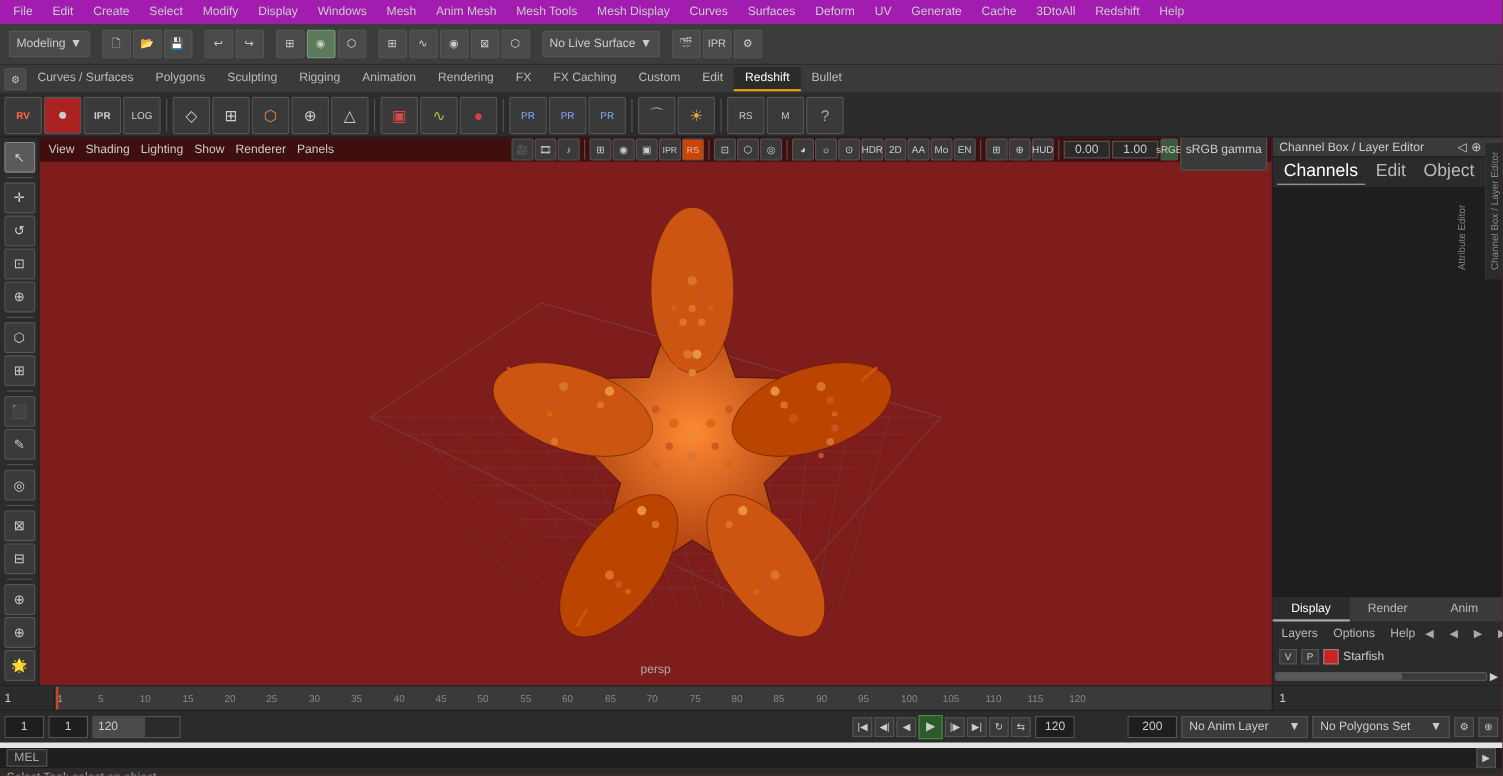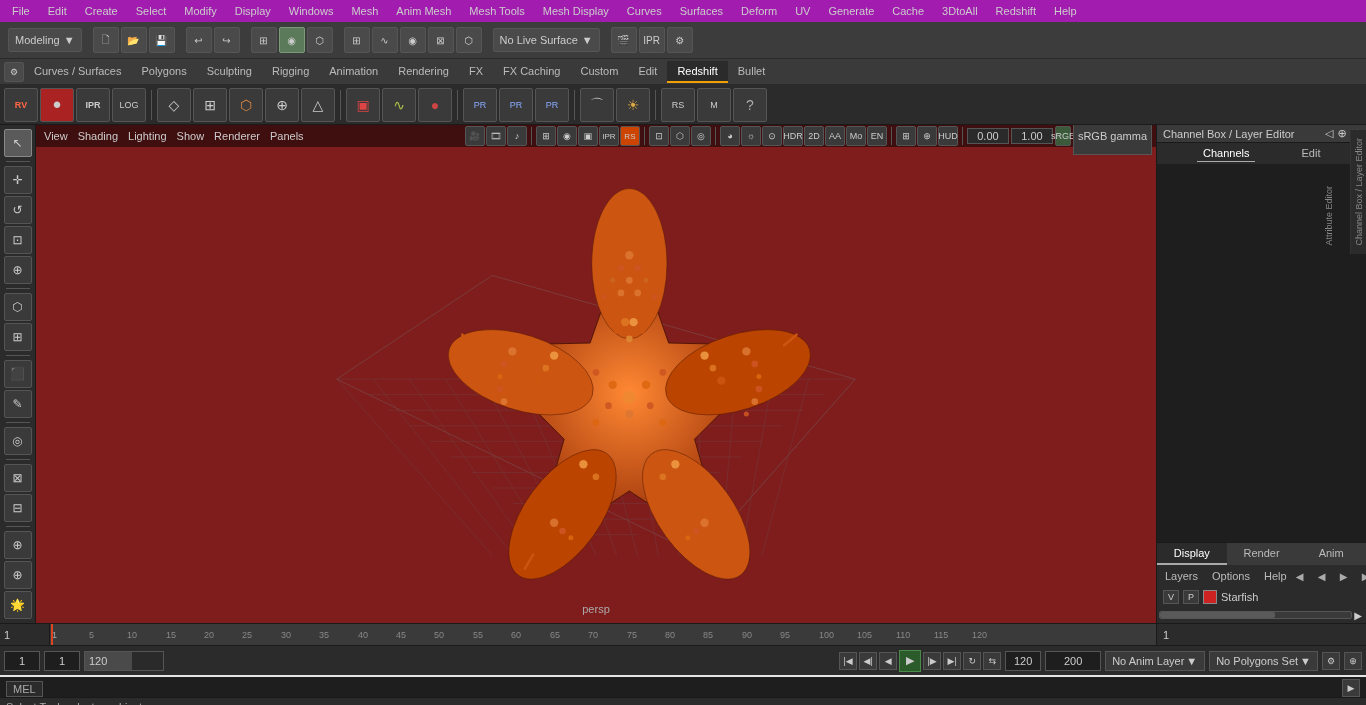--- a/index.html
+++ b/index.html
@@ -37,21 +37,21 @@
     #viewport { flex: 1; background: #7f1d1d; position: relative; overflow: hidden; }
     #viewport-label { position: absolute; bottom: 8px; left: 50%; transform: translateX(-50%); color: #aaa; font-size: 11px; pointer-events: none; }
     .vp-btn { padding: 1px 4px; background: transparent; border: none; color: #ccc; font-size: 11px; cursor: pointer; }
     .vp-sep { width: 1px; height: 18px; background: #555; margin: 0 2px; }
 
     
     #right-panel { width: 210px; background: #2b2b2b; border-left: 1px solid #1a1a1a; display: flex; flex-direction: column; }
     #right-panel-header { display: flex; align-items: center; justify-content: space-between; padding: 2px 6px; background: #3a3a3a; border-bottom: 1px solid #1a1a1a; }
     #right-panel-header span { font-size: 11px; color: #ccc; }
     #channel-tabs { display: flex; padding: 2px 4px; background: #2b2b2b; gap: 4px; }
-    .ch-tab { font-size: 11px; padding: 2px 6px; color: #bbb; cursor: pointer; border-bottom: 1px solid transparent; margin-left: 36px; }
+    .ch-tab { font-size: 16px; padding: 2px 6px; color: #bbb; cursor: pointer; border-bottom: 1px solid transparent; }
     .ch-tab.active { color: #fff; border-bottom: 1px solid #aaa; }
     #channel-content { flex: 1; background: #1e1e1e; }
     #layer-section { border-top: 1px solid #1a1a1a; }
     #layer-display-tabs { display: flex; background: #3a3a3a; }
     .layer-tab { flex: 1; text-align: center; padding: 4px; font-size: 11px; color: #bbb; cursor: pointer; border-bottom: 2px solid transparent; }
     .layer-tab.active { color: #fff; border-bottom: 2px solid #aaa; background: #2b2b2b; }
     #layer-sub-tabs { display: flex; align-items: center; padding: 2px 4px; background: #2b2b2b; justify-content: space-between; }
     .layer-sub { font-size: 11px; color: #bbb; cursor: pointer; padding: 1px 4px; }
     #layer-icons { display: flex; align-items: center; gap: 4px; }
     .layer-icon-btn { width: 18px; height: 18px; display: flex; align-items: center; justify-content: center; cursor: pointer; color: #aaa; font-size: 10px; }
@@ -59,37 +59,37 @@
     .layer-v { width: 16px; height: 14px; background: #3a3a3a; border: 1px solid #555; display: flex; align-items: center; justify-content: center; font-size: 9px; color: #ccc; cursor: pointer; }
     .layer-color { width: 14px; height: 14px; background: #cc2222; border: 1px solid #888; }
     .layer-name { font-size: 11px; color: #ccc; }
 
     
     #bottom-bar { height: 30px; background: #2b2b2b; border-top: 1px solid #1a1a1a; display: flex; align-items: center; gap: 4px; padding: 0 4px; }
     .time-field { background: #1e1e1e; border: 1px solid #555; color: #ccc; font-size: 11px; width: 50px; height: 20px; text-align: center; padding: 1px; }
     .anim-btn { width: 18px; height: 18px; background: #3a3a3a; border: 1px solid #555; display: flex; align-items: center; justify-content: center; cursor: pointer; color: #ccc; font-size: 9px; }
     .play-btn { width: 22px; height: 22px; background: #3a3a3a; border: 1px solid #555; display: flex; align-items: center; justify-content: center; cursor: pointer; color: #ccc; }
     #anim-controls { display: flex; align-items: center; gap: 2px; }
-    #mel-bar { height: 22px; background: #1e1e1e; border-top: 2px solid #e5e5e5; display: flex; align-items: flex-end; padding: 0 6px; gap: 6px; }
+    #mel-bar { height: 22px; background: #1e1e1e; border-top: 5px solid #e5e5e5; display: flex; align-items: center; padding: 0 6px; gap: 6px; }
     #mel-label { font-size: 11px; color: #aaa; background: #2b2b2b; border: 1px solid #555; padding: 1px 6px; cursor: pointer; }
     #mel-input { flex: 1; background: transparent; border: none; color: #ccc; font-size: 11px; outline: none; }
     #status-bar { height: 18px; background: #2b2b2b; border-top: 1px solid #1a1a1a; display: flex; align-items: center; padding: 0 6px; }
     #status-text { font-size: 11px; color: #aaa; }
 
     
     .grid-svg { position: absolute; top: 26px; left: 0; right: 0; bottom: 0; opacity: 0.4; pointer-events: none; }
 
     
     .vp-icon-group { display: flex; align-items: center; gap: 1px; }
     .vp-small-btn { width: 20px; height: 20px; background: #3a3a3a; border: 1px solid #555; border-radius: 2px; display: flex; align-items: center; justify-content: center; cursor: pointer; font-size: 9px; color: #ccc; }
     .vp-info-field { background: #2a2a2a; border: 1px solid #555; color: #ccc; font-size: 11px; padding: 1px 4px; width: 50px; text-align: center; }
     .vp-info-dropdown { background: #3a3a3a; border: 1px solid #555; color: #ccc; font-size: 11px; padding: 12px 4px; cursor: pointer; }
 
     
-    .bottom-dropdown { background: #3a3a3a; border: 1px solid #555; color: #ccc; font-size: 11px; padding: 1px 6px; cursor: pointer; height: 20px; display: flex; align-items: center; gap: 2px; min-width: 100px; }
+    .bottom-dropdown { background: #3a3a3a; border: 1px solid #555; color: #ccc; font-size: 11px; padding: 1px 6px; cursor: pointer; height: 20px; display: flex; align-items: center; gap: 18px; min-width: 100px; }
 
     #main-content-row { display: flex; flex: 1; overflow: hidden; }
 
     .vp-menu-bar { display: flex; align-items: center; background: rgba(0,0,0,0.5); height: 22px; padding: 0 4px; gap: 2px; position: absolute; top: 0; left: 0; right: 0; z-index: 10; }
   </style>
 </head>
 <body>
 
 <div id="menu-bar">
   <div class="menu-item">File</div>
@@ -536,21 +536,21 @@
     <div class="anim-btn">◀|</div>
     <div class="anim-btn">◀</div>
     <div class="play-btn" style="background:#2b5a2b;border-color:#4a8a4a;">▶</div>
     <div class="anim-btn">|▶</div>
     <div class="anim-btn">▶|</div>
     <div class="anim-btn">↻</div>
     <div class="anim-btn">⇆</div>
   </div>
 
   <input class="time-field" style="width: 36px;" value="120">
-  <input class="time-field" style="width: 56px;" value="200">
+  <input class="time-field" style="width: 45px; margin-left: 44px;" value="200">
 
   <div class="bottom-dropdown">
     <span>No Anim Layer</span>
     <span>▼</span>
   </div>
 
   <div class="bottom-dropdown">
     <span>No Polygons Set</span>
     <span>▼</span>
   </div>

